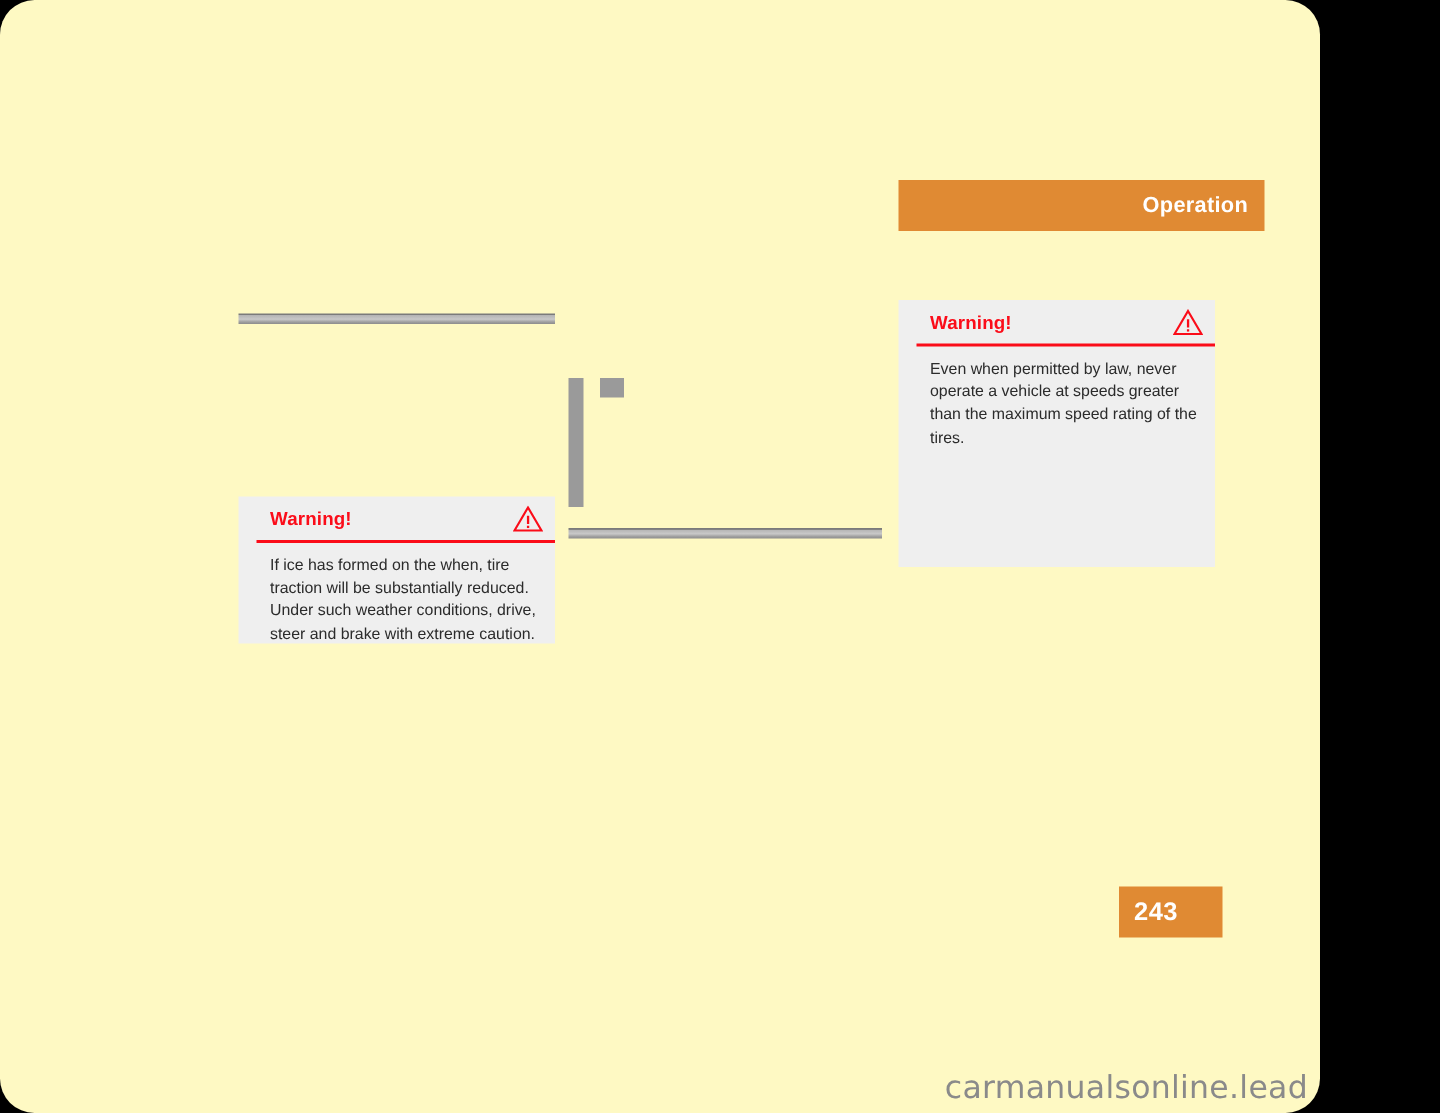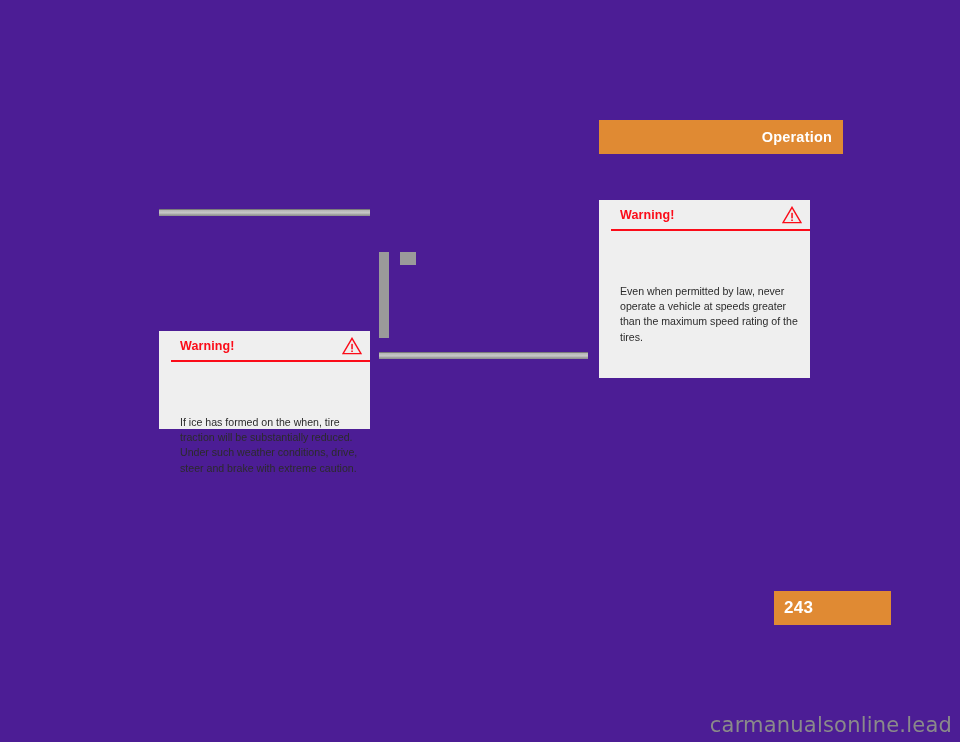--- a/index.html
+++ b/index.html
@@ -12,23 +12,24 @@
     height: 742px;
     position: relative;
     overflow: hidden;
     font-family: "Liberation Sans", sans-serif;
     -webkit-font-smoothing: antialiased;
   }
 
   .page {
     position: absolute;
     left: 0; top: 0;
-    width: 960px;
+    width: 880px;
     height: 742px;
-    background: #4c1d95;
+    background: #fef9c3;
+    border-radius: 23px;
   }
 
   
   .section-header {
     position: absolute;
     left: 599px;
     top: 120px;
     width: 244px;
     height: 34px;
     background: #e08a33;
@@ -42,26 +43,25 @@
     color: #ffffff;
     font-size: 14.5px;
     font-weight: bold;
     letter-spacing: 0.2px;
     white-space: nowrap;
   }
 
   
   .page-badge {
     position: absolute;
-    left: 774px;
+    left: 746px;
     top: 591px;
     width: 69px;
     height: 34px;
     background: #e08a33;
-    padding-left: 48px;
   }
   .page-badge .page-number {
     position: absolute;
     left: 10px;
     top: 50%;
     transform: translateY(-50%);
     color: #ffffff;
     font-size: 17px;
     font-weight: bold;
     letter-spacing: 0.3px;
@@ -114,21 +114,20 @@
     position: absolute;
     right: 8px;
     top: 50%;
     transform: translateY(-50%);
     width: 20px;
     height: 18px;
     display: block;
   }
   .warning-body {
     padding: 8px 10px 9px 9px;
-    margin-top: 45px;
   }
   .warning-body p {
     margin: 0 0 9px 0;
     color: #2b2b2b;
     font-size: 10.6px;
     line-height: 15.2px;
   }
   .warning-body p:last-child { margin-bottom: 0; }
 
   .warning-left  { left: 159px; top: 331px; width: 211px; height: 98px; }

